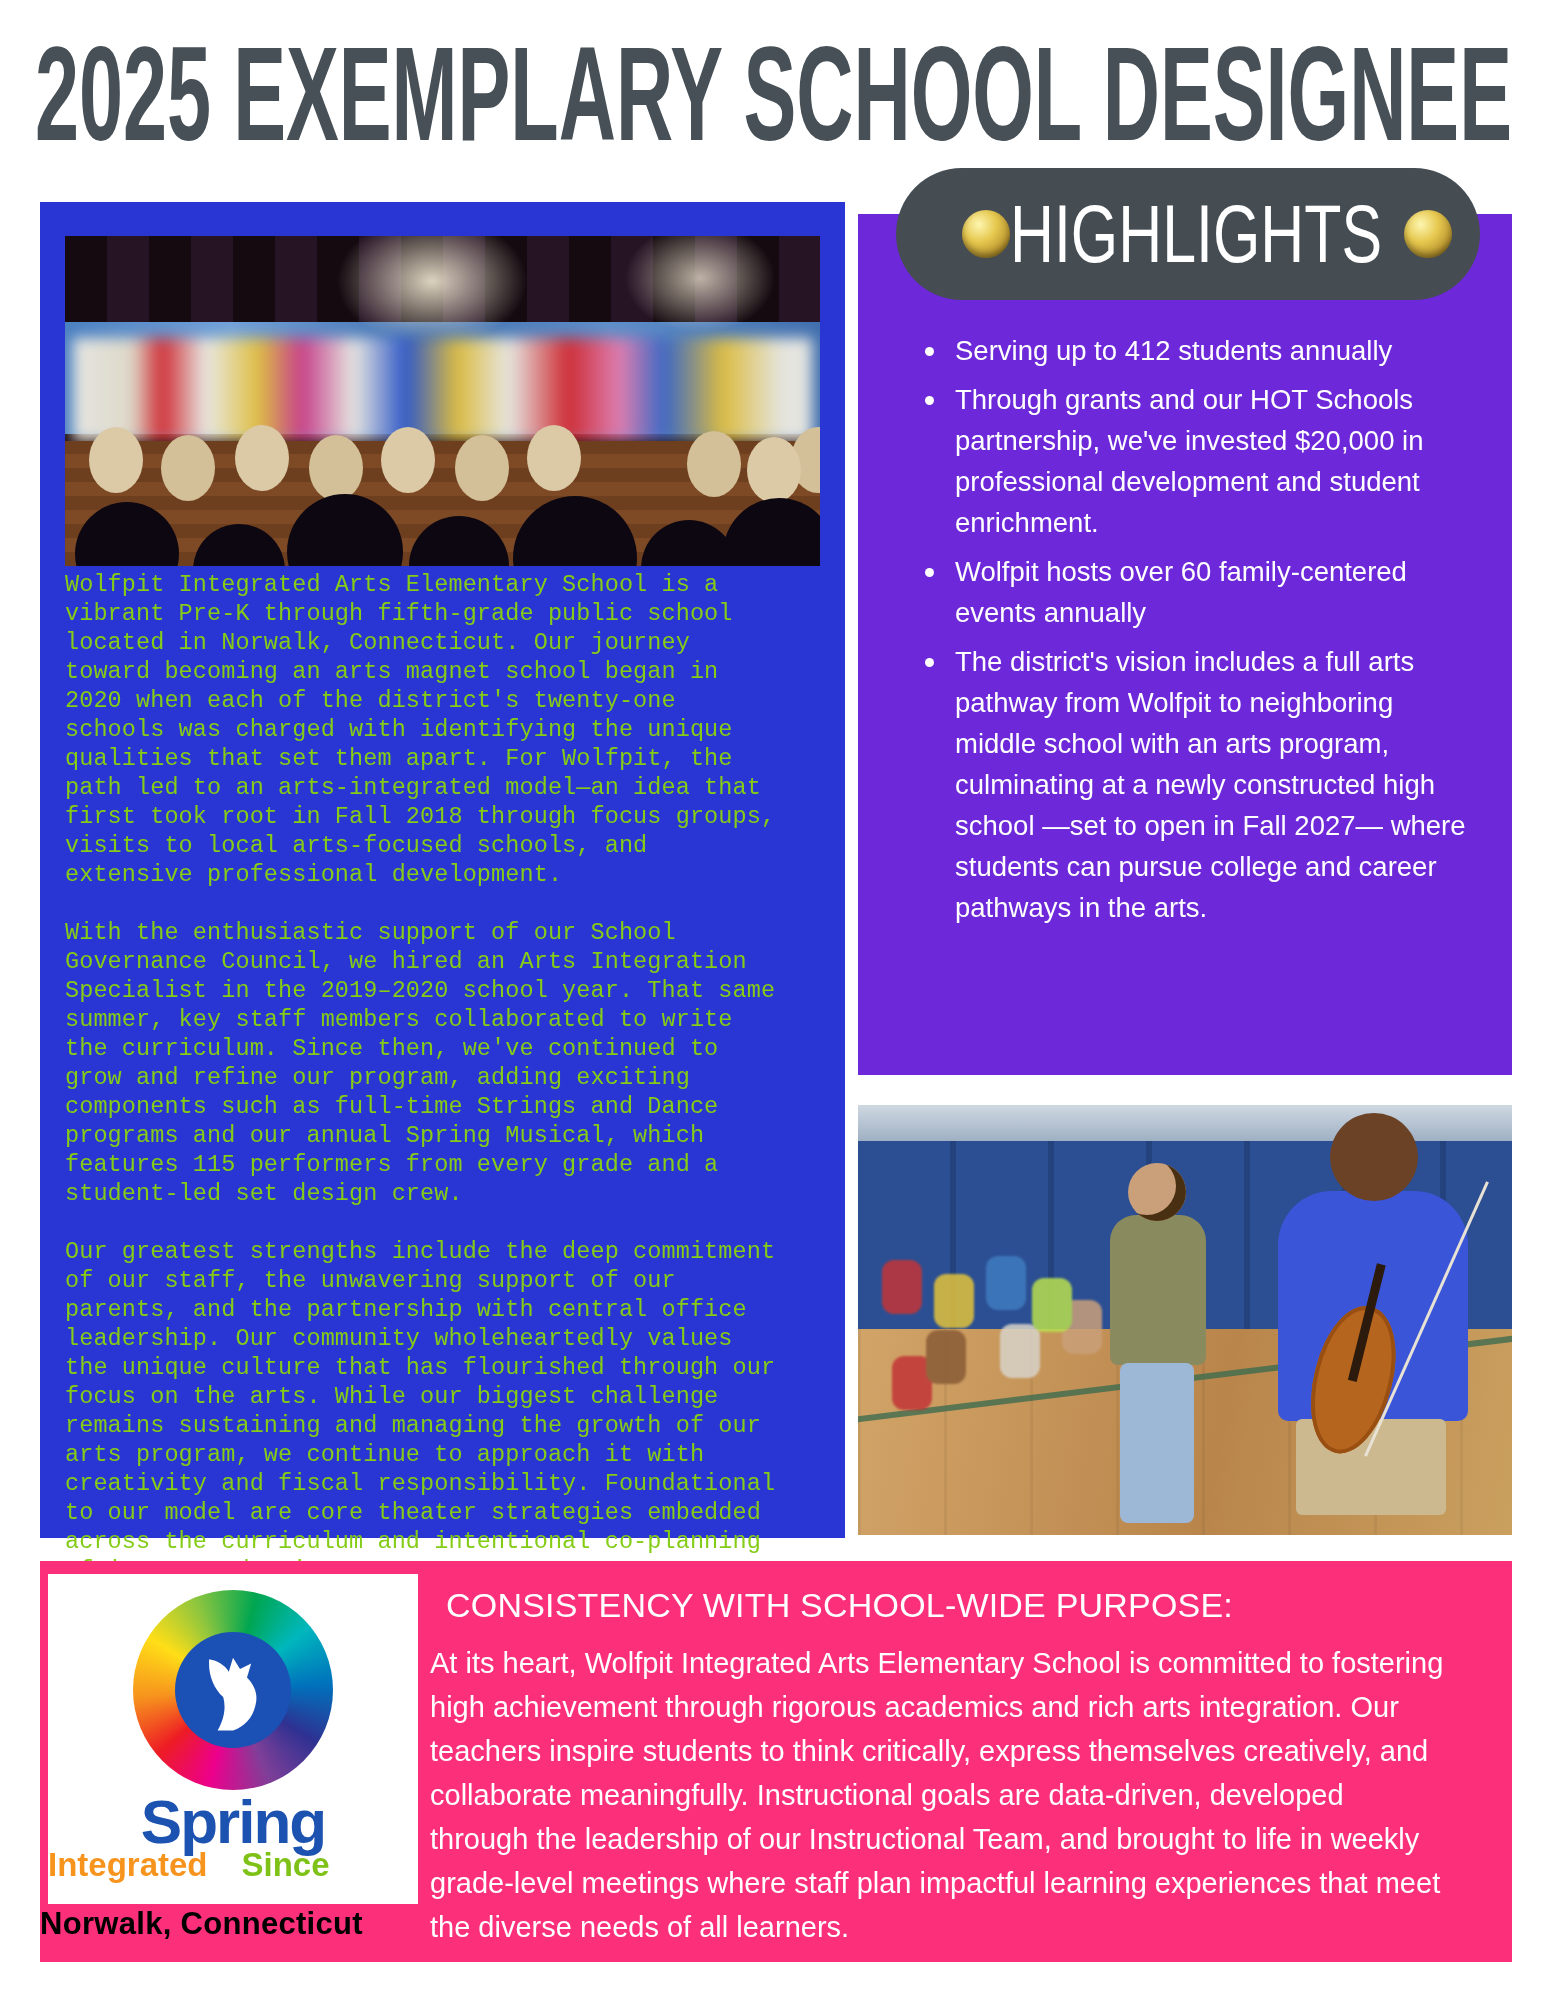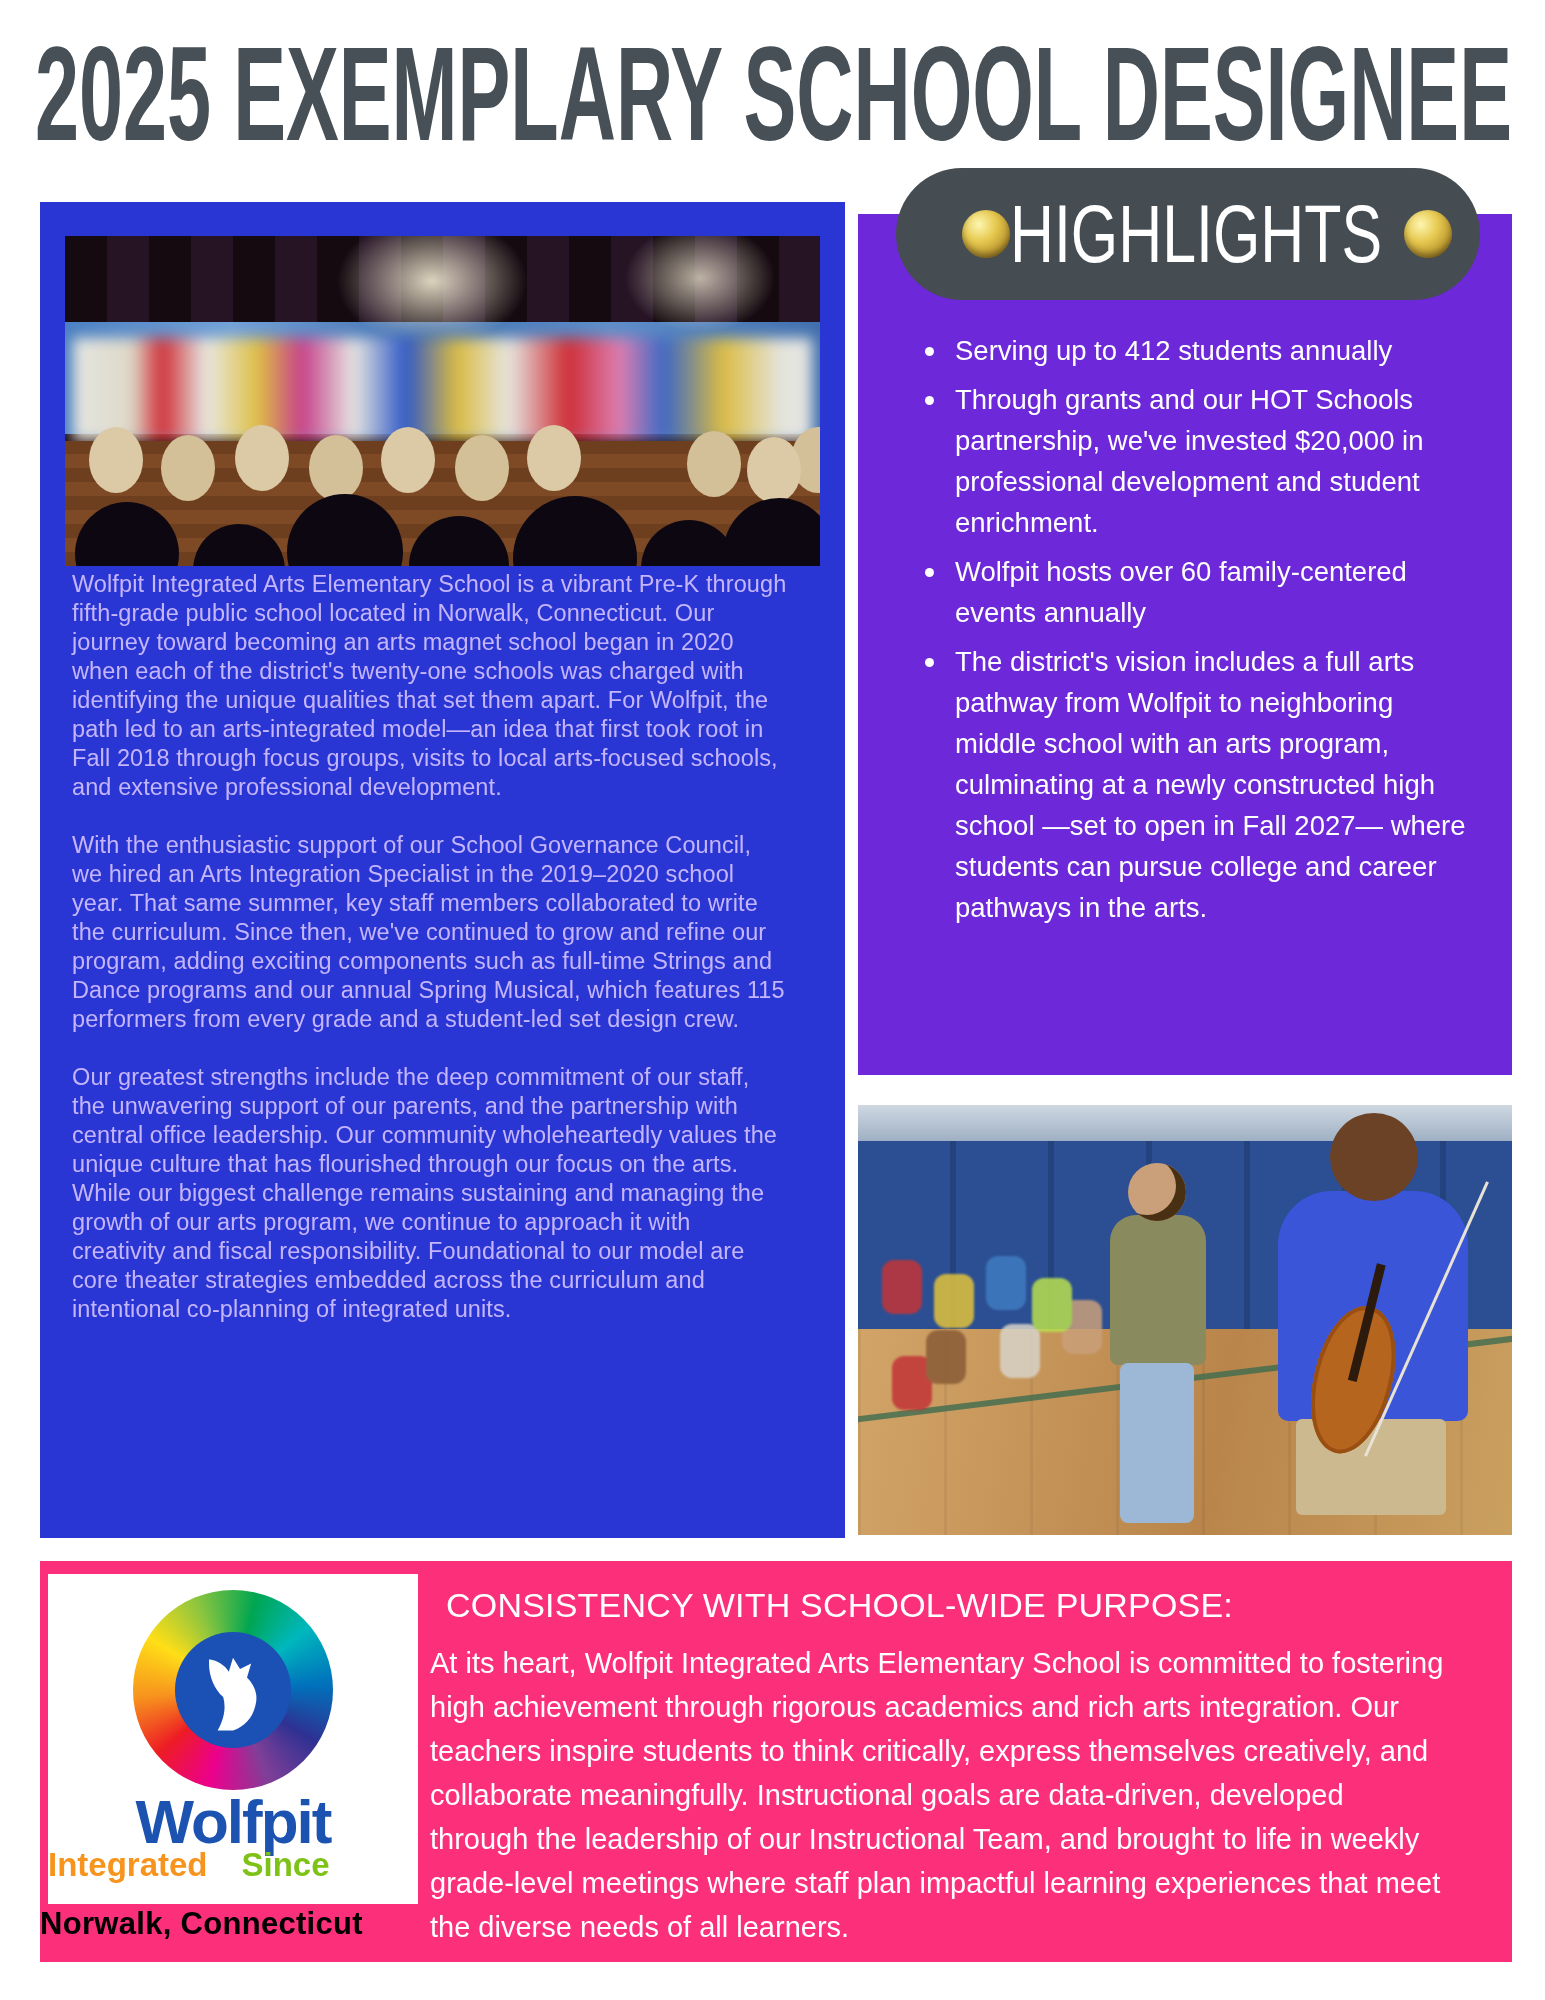--- a/index.html
+++ b/index.html
@@ -23,22 +23,22 @@
   .ps-glow2{position:absolute;top:-4%;right:6%;width:150px;height:110px;border-radius:50%;
     background:radial-gradient(closest-side,rgba(255,246,221,.7),rgba(255,246,221,0));}
   .ps-kids{position:absolute;top:31%;left:1%;width:98%;height:31%;filter:blur(7px);opacity:.92;
     background:linear-gradient(90deg,#f3efe4,#e9dfc8 8%,#d8262a 12%,#f3efe4 18%,#e8c23a 25%,#cf3a86 31%,#f3efe4 38%,#2f57c9 45%,#e8c23a 52%,#f3efe4 59%,#d8262a 67%,#e87eb0 74%,#3a66c4 80%,#e8c23a 88%,#f3efe4 96%);}
   .ps-floor{position:absolute;top:62%;left:0;width:100%;height:38%;
     background:repeating-linear-gradient(0deg,#6e3f1e 0 14px,#7d4a25 14px 28px);}
   .ps-shells{position:absolute;top:58%;left:24px;width:54px;height:66px;border-radius:50%;background:#dccaa6;
     box-shadow:72px 8px #d3bf98,146px -2px #dccaa6,220px 8px #d3bf98,292px 0 #dccaa6,366px 8px #d3bf98,438px -2px #dccaa6,598px 4px #d3bf98,658px 10px #dccaa6,702px 0 #d3bf98;}
   .ps-audience{position:absolute;bottom:-40px;left:10px;width:104px;height:104px;border-radius:50%;background:#0d0712;
     box-shadow:112px 16px 0 -6px #0d0712,218px -2px 0 6px #0d0712,332px 12px 0 -2px #0d0712,448px 4px 0 10px #0d0712,562px 14px 0 -4px #0d0712,652px 0 0 4px #0d0712;}
-  .blue-text{position:absolute;left:32px;top:368px;width:715px;color:#c4b5fd;
-    font-size:23.5px;line-height:29px;letter-spacing:.1px;}
+  .blue-text{position:absolute;left:25px;top:368px;width:715px;color:#84cc16;
+    font-size:23.5px;line-height:29px;letter-spacing:.1px;font-family:Liberation Mono, monospace;}
   .blue-text p{margin:0 0 29px 0;}
 
   
   .panel-orange{position:absolute;left:858px;top:214px;width:654px;height:861px;background:#6d28d9;}
   .pill{position:absolute;left:38px;top:-46px;width:584px;height:132px;border-radius:66px;background:#454D53;}
   .gold-ball{position:absolute;top:42px;width:48px;height:48px;border-radius:50%;
     background:radial-gradient(circle at 35% 30%,#fdf6b0 0%,#e6c84f 38%,#b8942e 72%,#7a5e18 100%);
     box-shadow:inset 0 -4px 6px rgba(0,0,0,.35);}
   .gold-ball.left{left:66px;}
   .gold-ball.right{left:508px;}
@@ -140,21 +140,21 @@
 
 <div class="panel-pink">
   <div class="logo-card">
     <div class="swirl">
       <div class="swirl-center">
         <svg width="84" height="84" viewBox="0 0 60 60">
           <path fill="#ffffff" d="M13 8 C19 9 24 12 27 17 L30 7 L35 15 L43 11 L40 21 C46 27 48 34 46 41 C44 50 38 56 30 59 L19 59 C24 50 25 42 23 35 C16 29 12 18 13 8 Z"></path>
         </svg>
       </div>
     </div>
-    <div class="logo-word">Wolfpit</div>
+    <div class="logo-word">Spring</div>
     <div class="logo-sub">
       <span class="integrated">Integrated</span>
       <span class="arts">Since</span>
     </div>
   </div>
   <div class="location">Norwalk, Connecticut</div>
   <div class="purpose">
     <p class="purpose-heading">CONSISTENCY WITH SCHOOL-WIDE PURPOSE:</p>
     <p class="purpose-body">At its heart, Wolfpit Integrated Arts Elementary School is committed to fostering high achievement through rigorous academics and rich arts integration. Our teachers inspire students to think critically, express themselves creatively, and collaborate meaningfully. Instructional goals are data-driven, developed through the leadership of our Instructional Team, and brought to life in weekly grade-level meetings where staff plan impactful learning experiences that meet the diverse needs of all learners.</p>
   </div>

